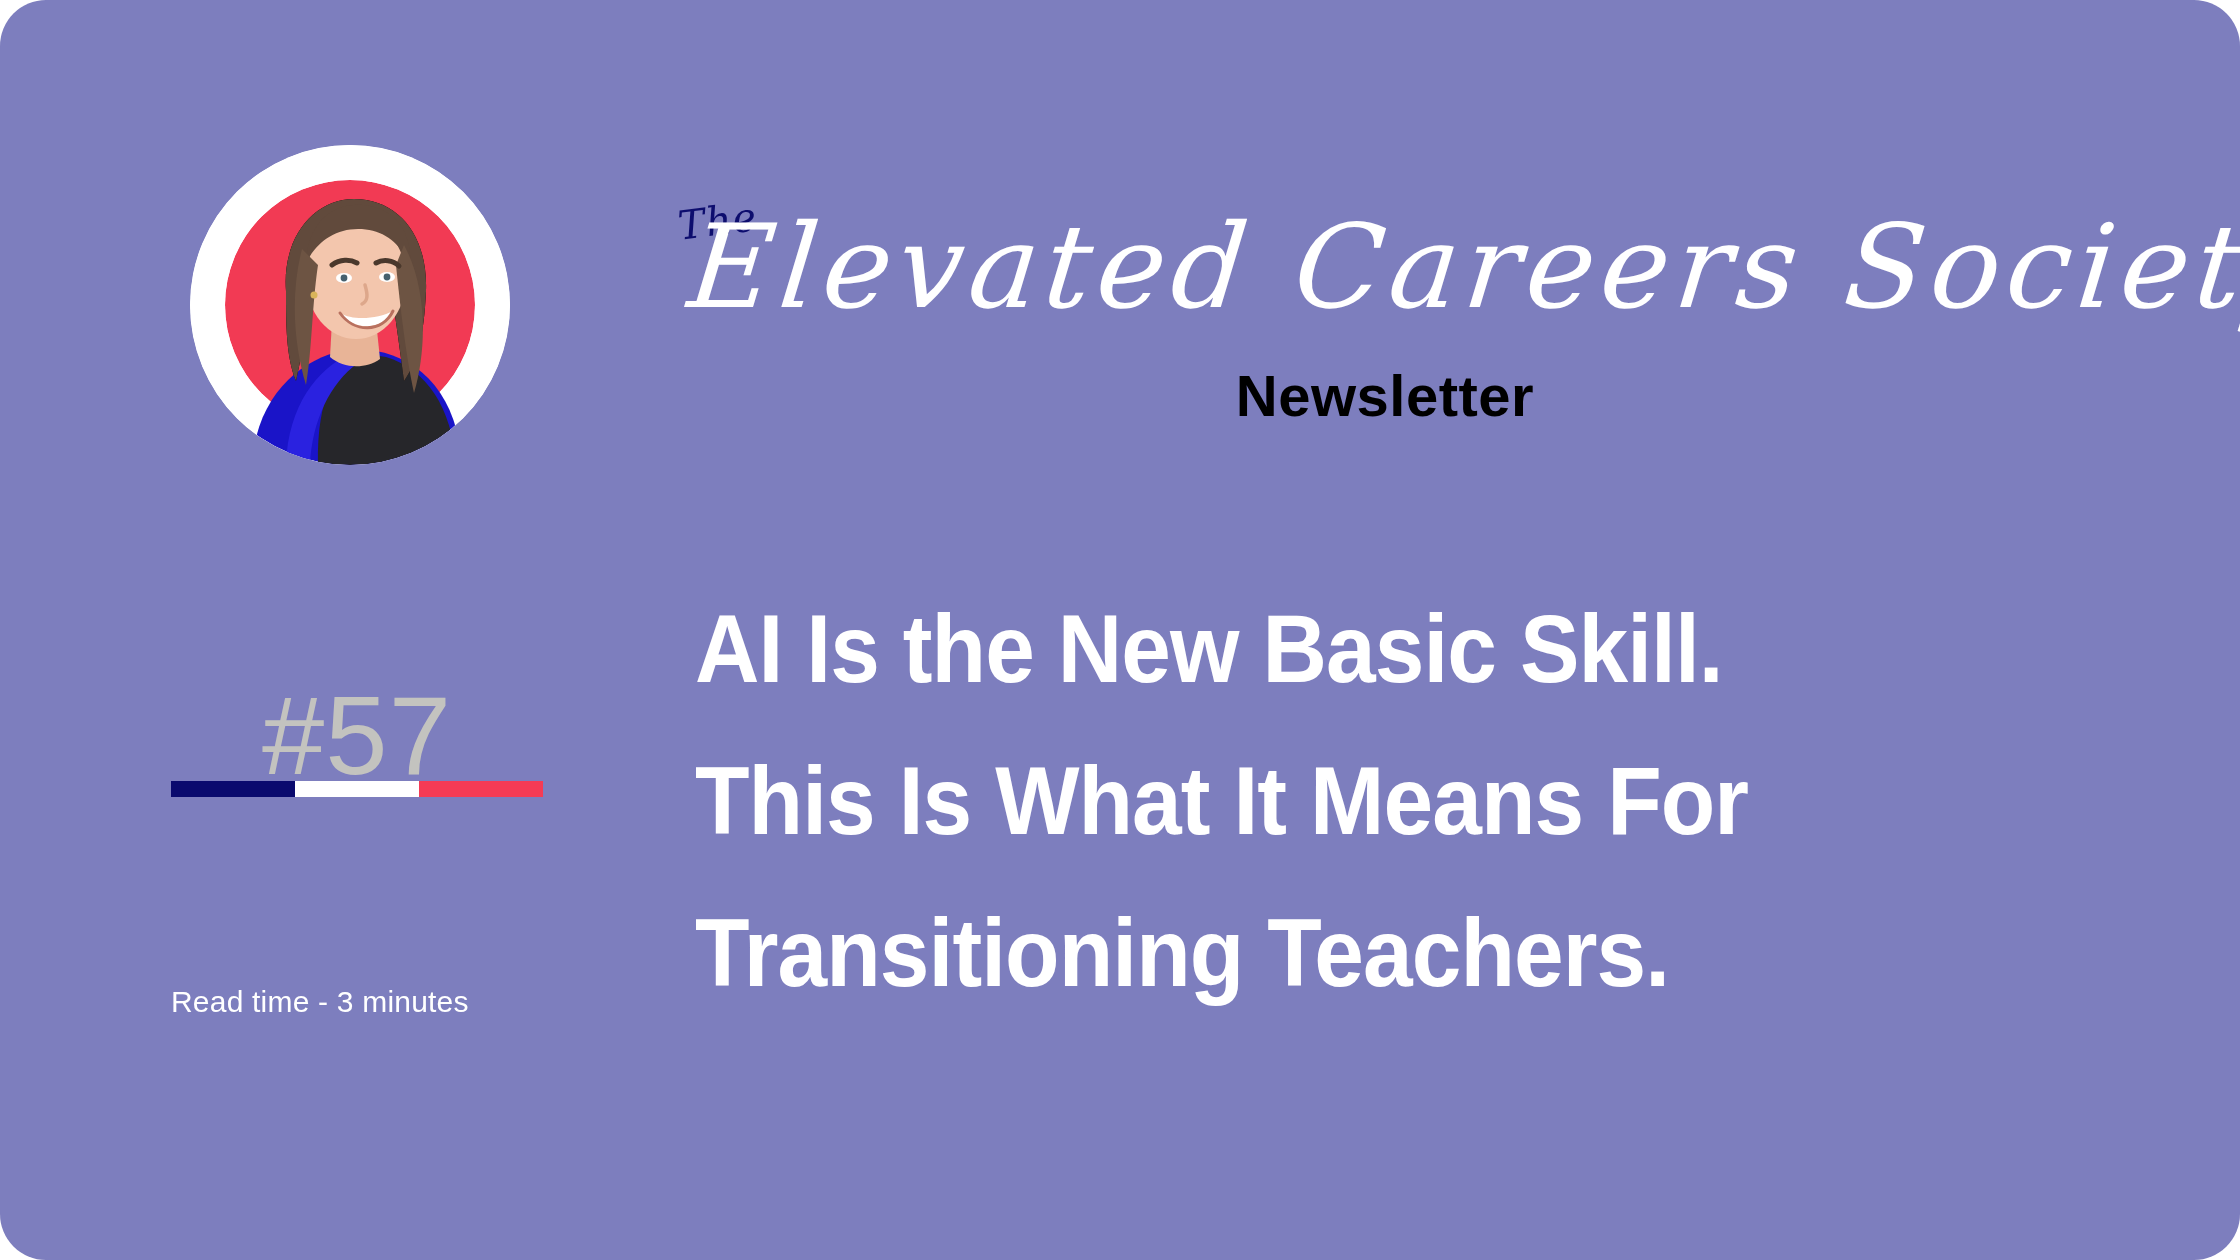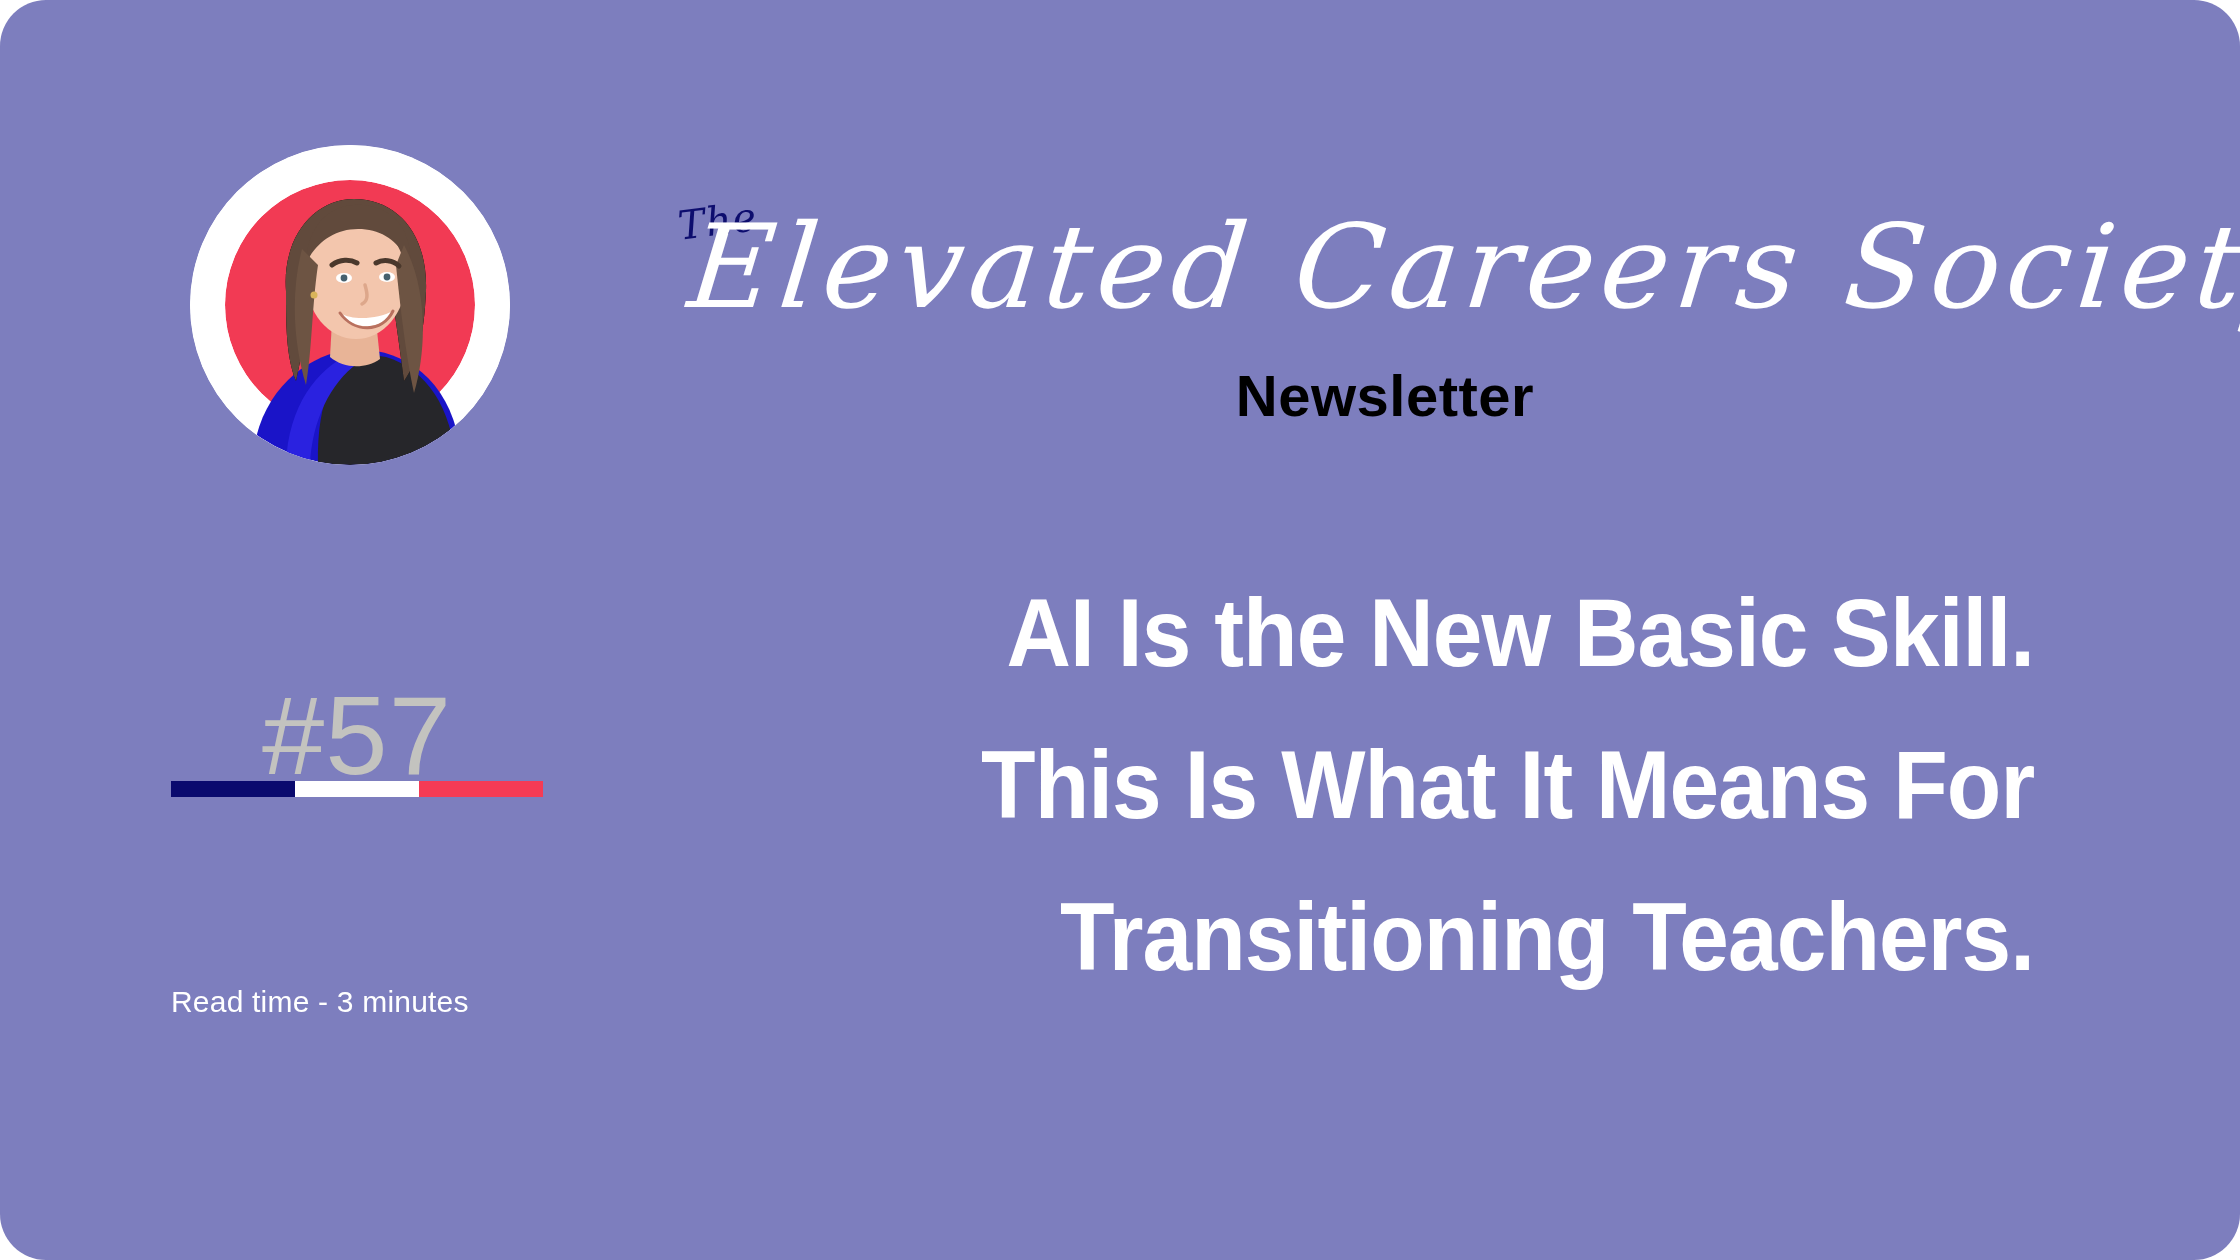--- a/index.html
+++ b/index.html
@@ -138,23 +138,22 @@
     font-weight: 700;
     color: #000000;
     letter-spacing: 0.5px;
     white-space: nowrap;
   }
 
   
   .headline {
     position: absolute;
     left: 695px;
-    top: 557px;
+    top: 573px;
     width: 1440px;
-    text-align: right;
   }
   .headline-line {
     display: block;
     font-family: "Liberation Sans Narrow", "Liberation Sans", sans-serif;
     font-size: 96px;
     font-weight: 700;
     color: #ffffff;
     line-height: 152px;
     letter-spacing: -1px;
     white-space: nowrap;

